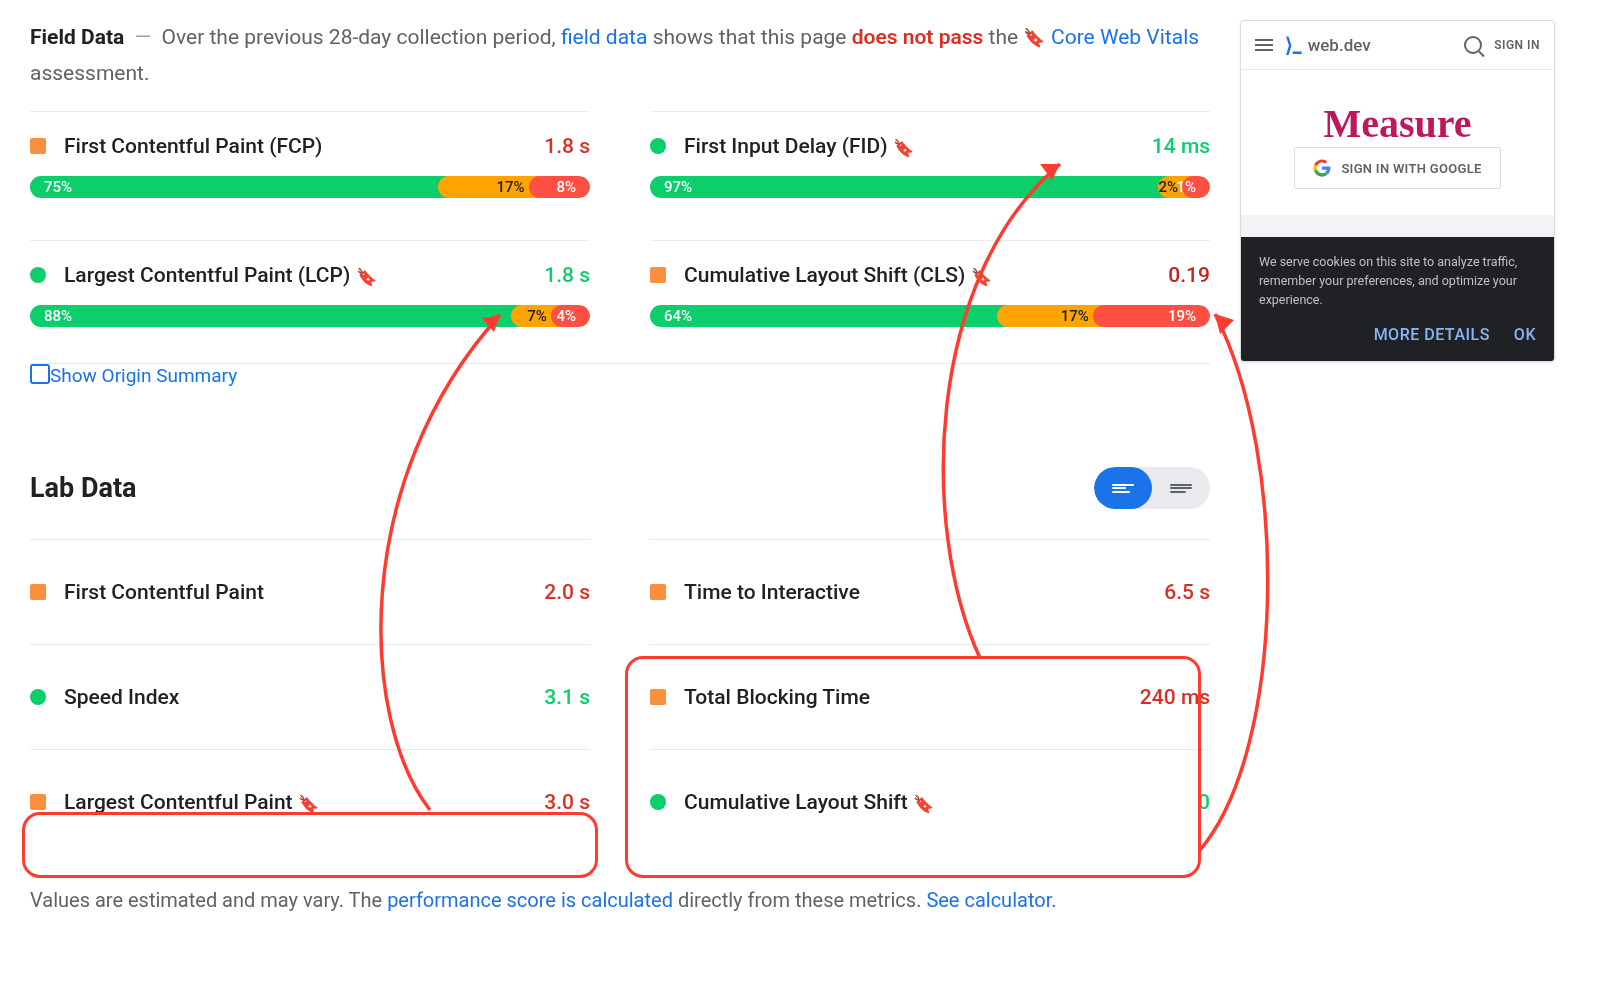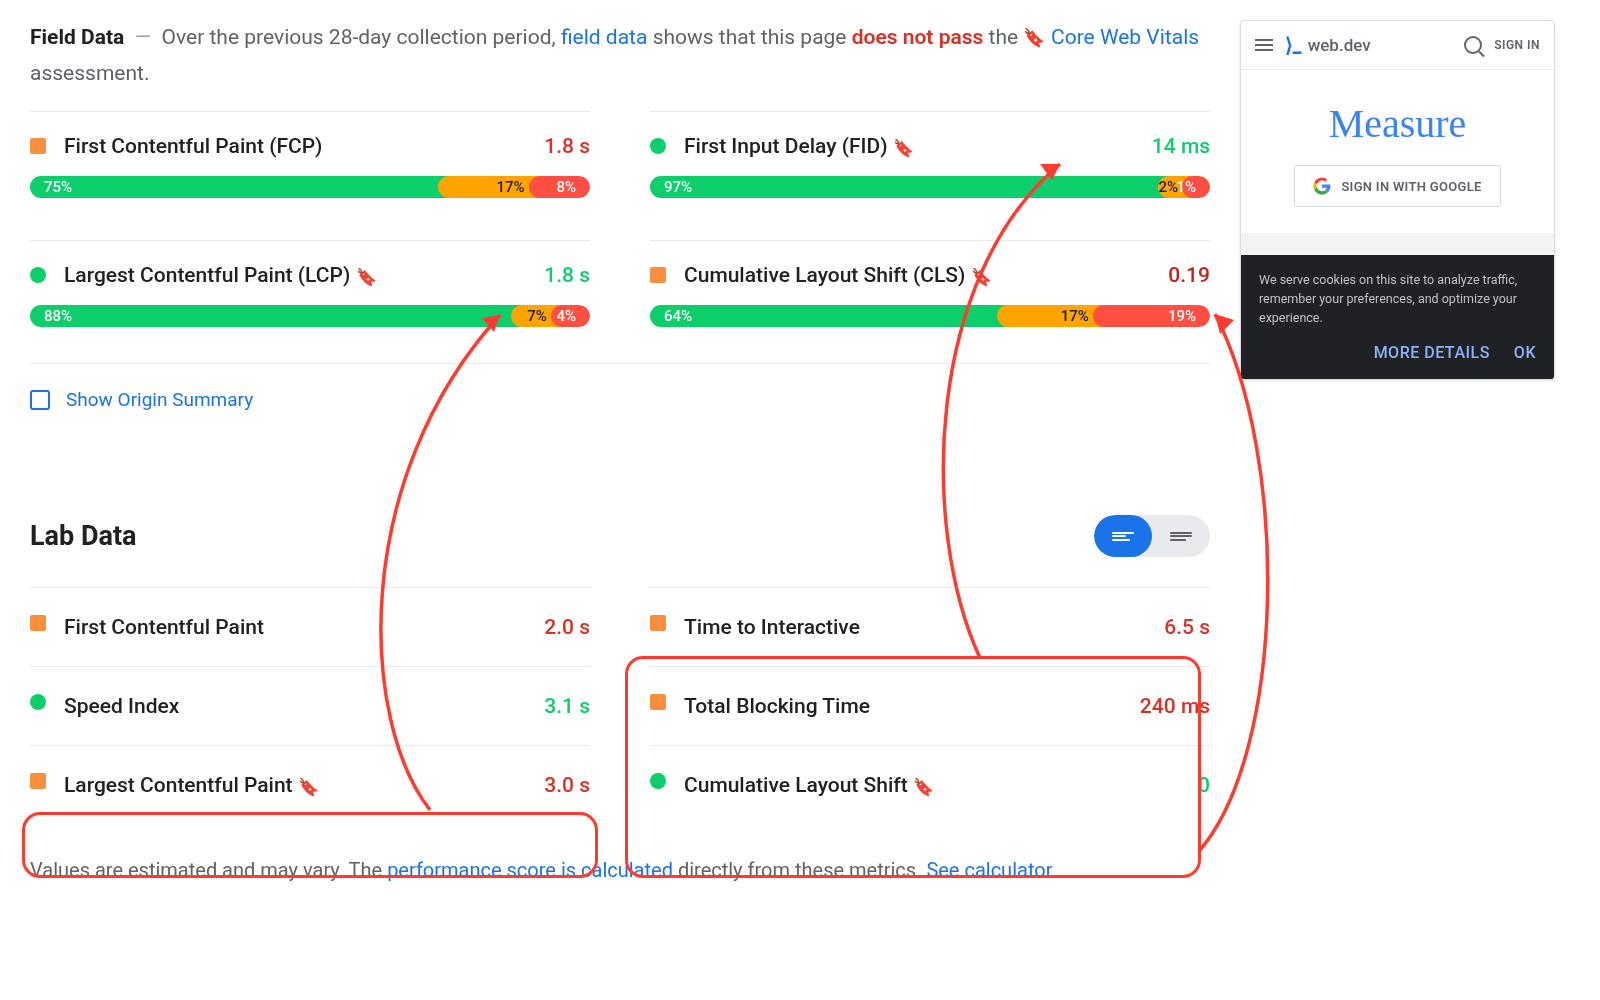--- a/index.html
+++ b/index.html
@@ -23,49 +23,49 @@
 .metric-name { flex: 1; font-size: 21px; font-weight: 500; color: #202124; }
 .metric-value { font-size: 21px; font-weight: 500; }
 .val-red { color: #d93025; }
 .val-green { color: #0cce6b; }
 .val-orange { color: #c5221f; }
 .bar { display: flex; height: 22px; border-radius: 15px; overflow: hidden; font-size: 15px; font-weight: 500; color: #fff; }
 .bar .seg { display: flex; align-items: center; padding: 0 14px; }
 .bar .g { background: #0cce6b; }
 .bar .o { background: #ffa400; color: #202124; border-radius: 15px 0 0 15px; margin-left: -10px; z-index:1; justify-content: flex-end;}
 .bar .r { background: #ff4e42; border-radius: 15px; margin-left: -10px; z-index:2; justify-content: flex-end;}
-.show-origin { display: flex; align-items: center; gap: 16px; padding: 24px 0; border-top: 1px solid #e8eaed; }
+.show-origin { display: flex; padding: 0 0; border-top: 1px solid #e8eaed; }
 .show-origin .cb { width: 20px; height: 20px; border: 2.5px solid #1a73e8; border-radius: 3px; }
 .show-origin .lbl { color: #1a73e8; font-size: 19px; }
 .lab-header { display: flex; justify-content: space-between; align-items: center; margin-top: 80px; margin-bottom: 30px; }
 .lab-header h2 { font-size: 27px; font-weight: 700; }
 .toggle { display: flex; background: #e8eaed; border-radius: 22px; overflow: hidden; }
 .toggle .opt { width: 58px; height: 42px; display: flex; align-items: center; justify-content: center; }
 .toggle .opt.active { background: #1a73e8; border-radius: 22px; }
 .tline { height: 2px; background: #5f6368; margin: 1.5px 0; border-radius: 1px; }
 .toggle .opt.active .tline { background: #fff; }
 .lab-grid { display: grid; grid-template-columns: 1fr 1fr; gap: 0 60px; }
-.lab-row { display: flex; padding: 27px 0; border-top: 1px solid #e8eaed; }
+.lab-row { display: flex; align-items: center; padding: 40px 0; border-top: 1px solid #e8eaed; }
 .lab-row:first-child { border-top: 1px solid #e8eaed; }
 .hl-box { position: absolute; border: 3px solid #ff3b30; border-radius: 18px; pointer-events: none; }
 .footnote { font-size: 20px; color: #5f6368; margin-top: 30px; line-height: 1.6; }
 .footnote .link-blue { color: #1a73e8; }
 .side { width: 315px; }
 .phone { border: 1px solid #dadce0; border-radius: 4px; overflow: hidden; box-shadow: 0 1px 3px rgba(0,0,0,0.1); background:#fff; }
 .phone-top { display: flex; align-items: center; padding: 12px 14px; border-bottom: 1px solid #e8eaed; gap: 12px; }
 .hamburger { display: flex; flex-direction: column; gap: 3px; width: 18px; }
 .hamburger span { height: 2px; background: #5f6368; }
 .brand { display: flex; align-items: center; gap: 6px; flex: 1; }
 .brand-logo { color: #1a73e8; font-weight: 900; font-size: 20px; }
 .brand-text { color: #5f6368; font-size: 17px; font-weight: 500; }
 .search-ico { width: 18px; height: 18px; border: 2px solid #5f6368; border-radius: 50%; position: relative; }
 .search-ico::after { content:''; position:absolute; width:7px; height:2px; background:#5f6368; bottom:-3px; right:-5px; transform: rotate(45deg); }
 .signin { font-size: 12px; font-weight: 600; color: #5f6368; letter-spacing: 0.5px; }
 .phone-body { padding: 30px 20px 26px; text-align: center; }
-.phone-body h1 { font-size: 40px; font-weight: 400; color: #3b82f6; margin-bottom: 18px; font-family: Georgia, serif;}
+.phone-body h1 { font-size: 40px; font-weight: 700; color: #be185d; font-family: Georgia, serif;}
 .phone-body p { font-size: 13.5px; color: #5f6368; line-height: 1.55; margin-bottom: 24px; }
 .gbtn { display: inline-flex; align-items: center; gap: 10px; border: 1px solid #dadce0; padding: 11px 18px; font-size: 13px; font-weight: 600; color: #5f6368; letter-spacing: 0.3px; border-radius:2px;}
 .g-icon { width: 18px; height: 18px; }
 .spacer-grey { height: 22px; background: #f1f3f4; }
 .cookie-bar { background: #202124; color: #bdc1c6; font-size: 12.5px; padding: 16px 18px 14px; line-height: 1.5; }
 .cookie-actions { display: flex; justify-content: flex-end; gap: 24px; margin-top: 14px; color: #8ab4f8; font-size: 16px; font-weight: 500; letter-spacing: 0.5px; }
 .bm-icon { display: inline-block; color: #1a73e8; margin-left: 6px; font-size: 17px; vertical-align: middle; }
 .arrow { position: absolute; pointer-events: none; }
 .arrow-head { fill: #ff3b30; }
 .arrow-path { stroke: #ff3b30; stroke-width: 3.5; fill: none; }

